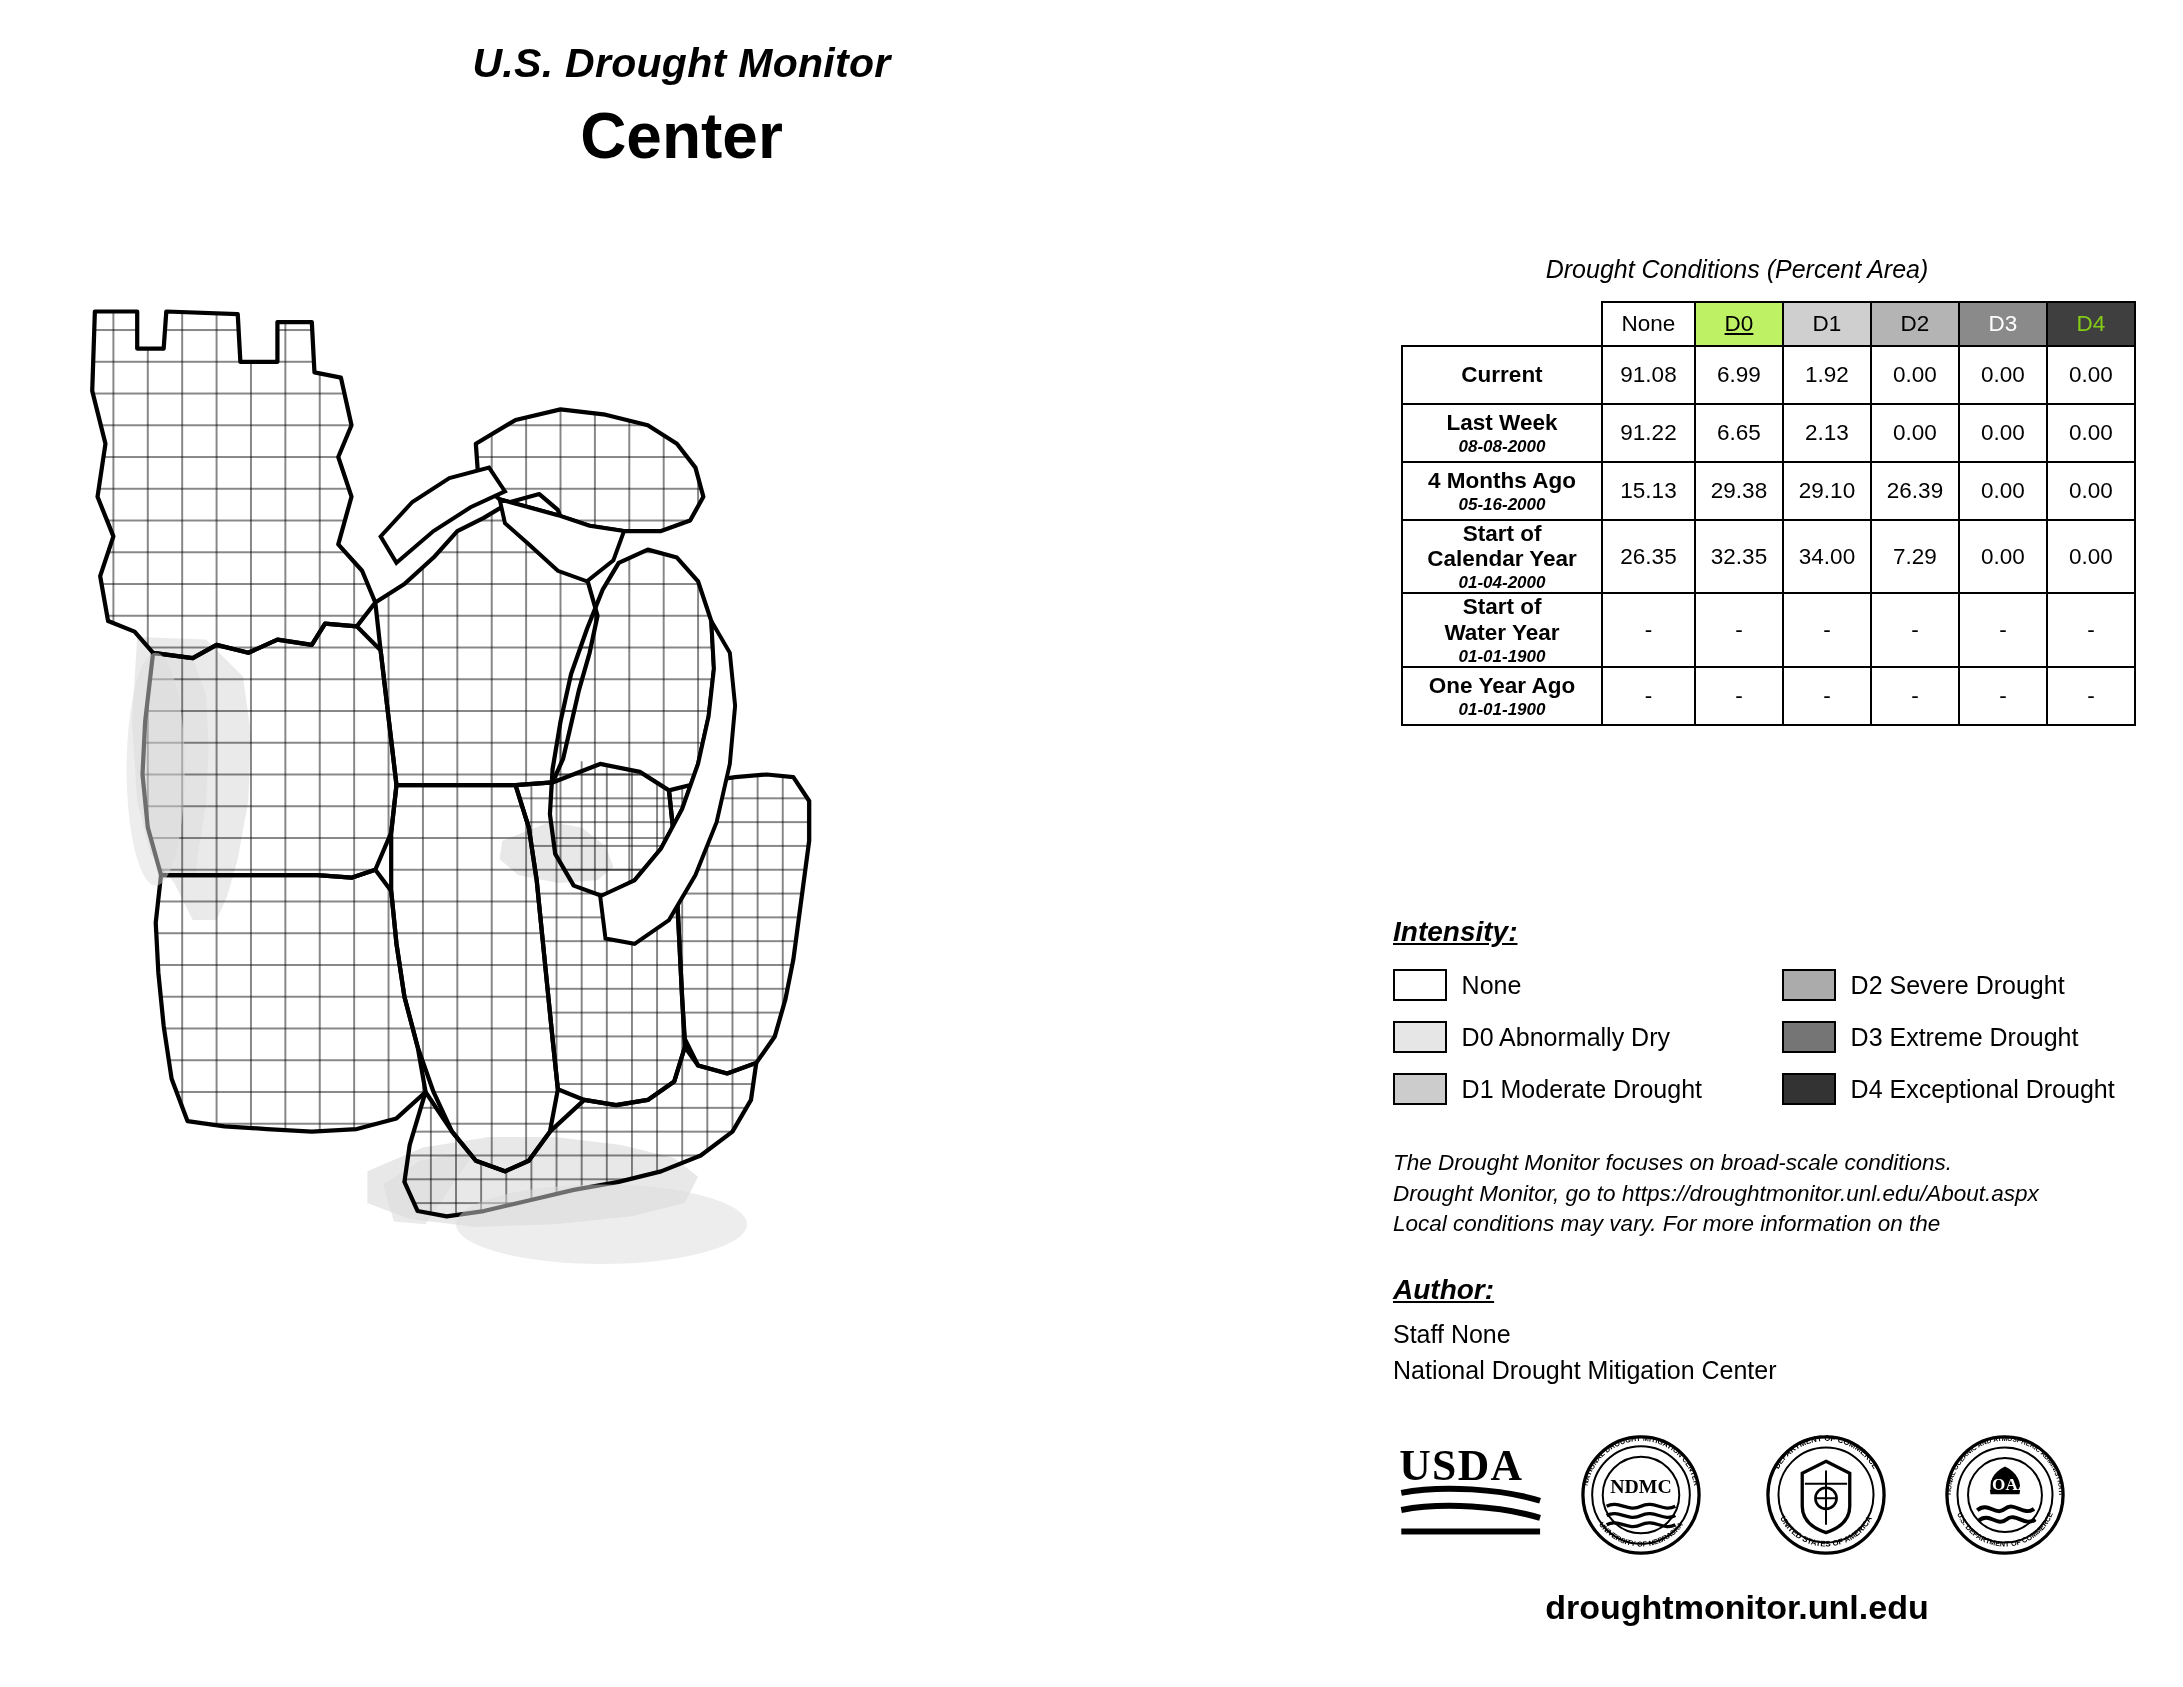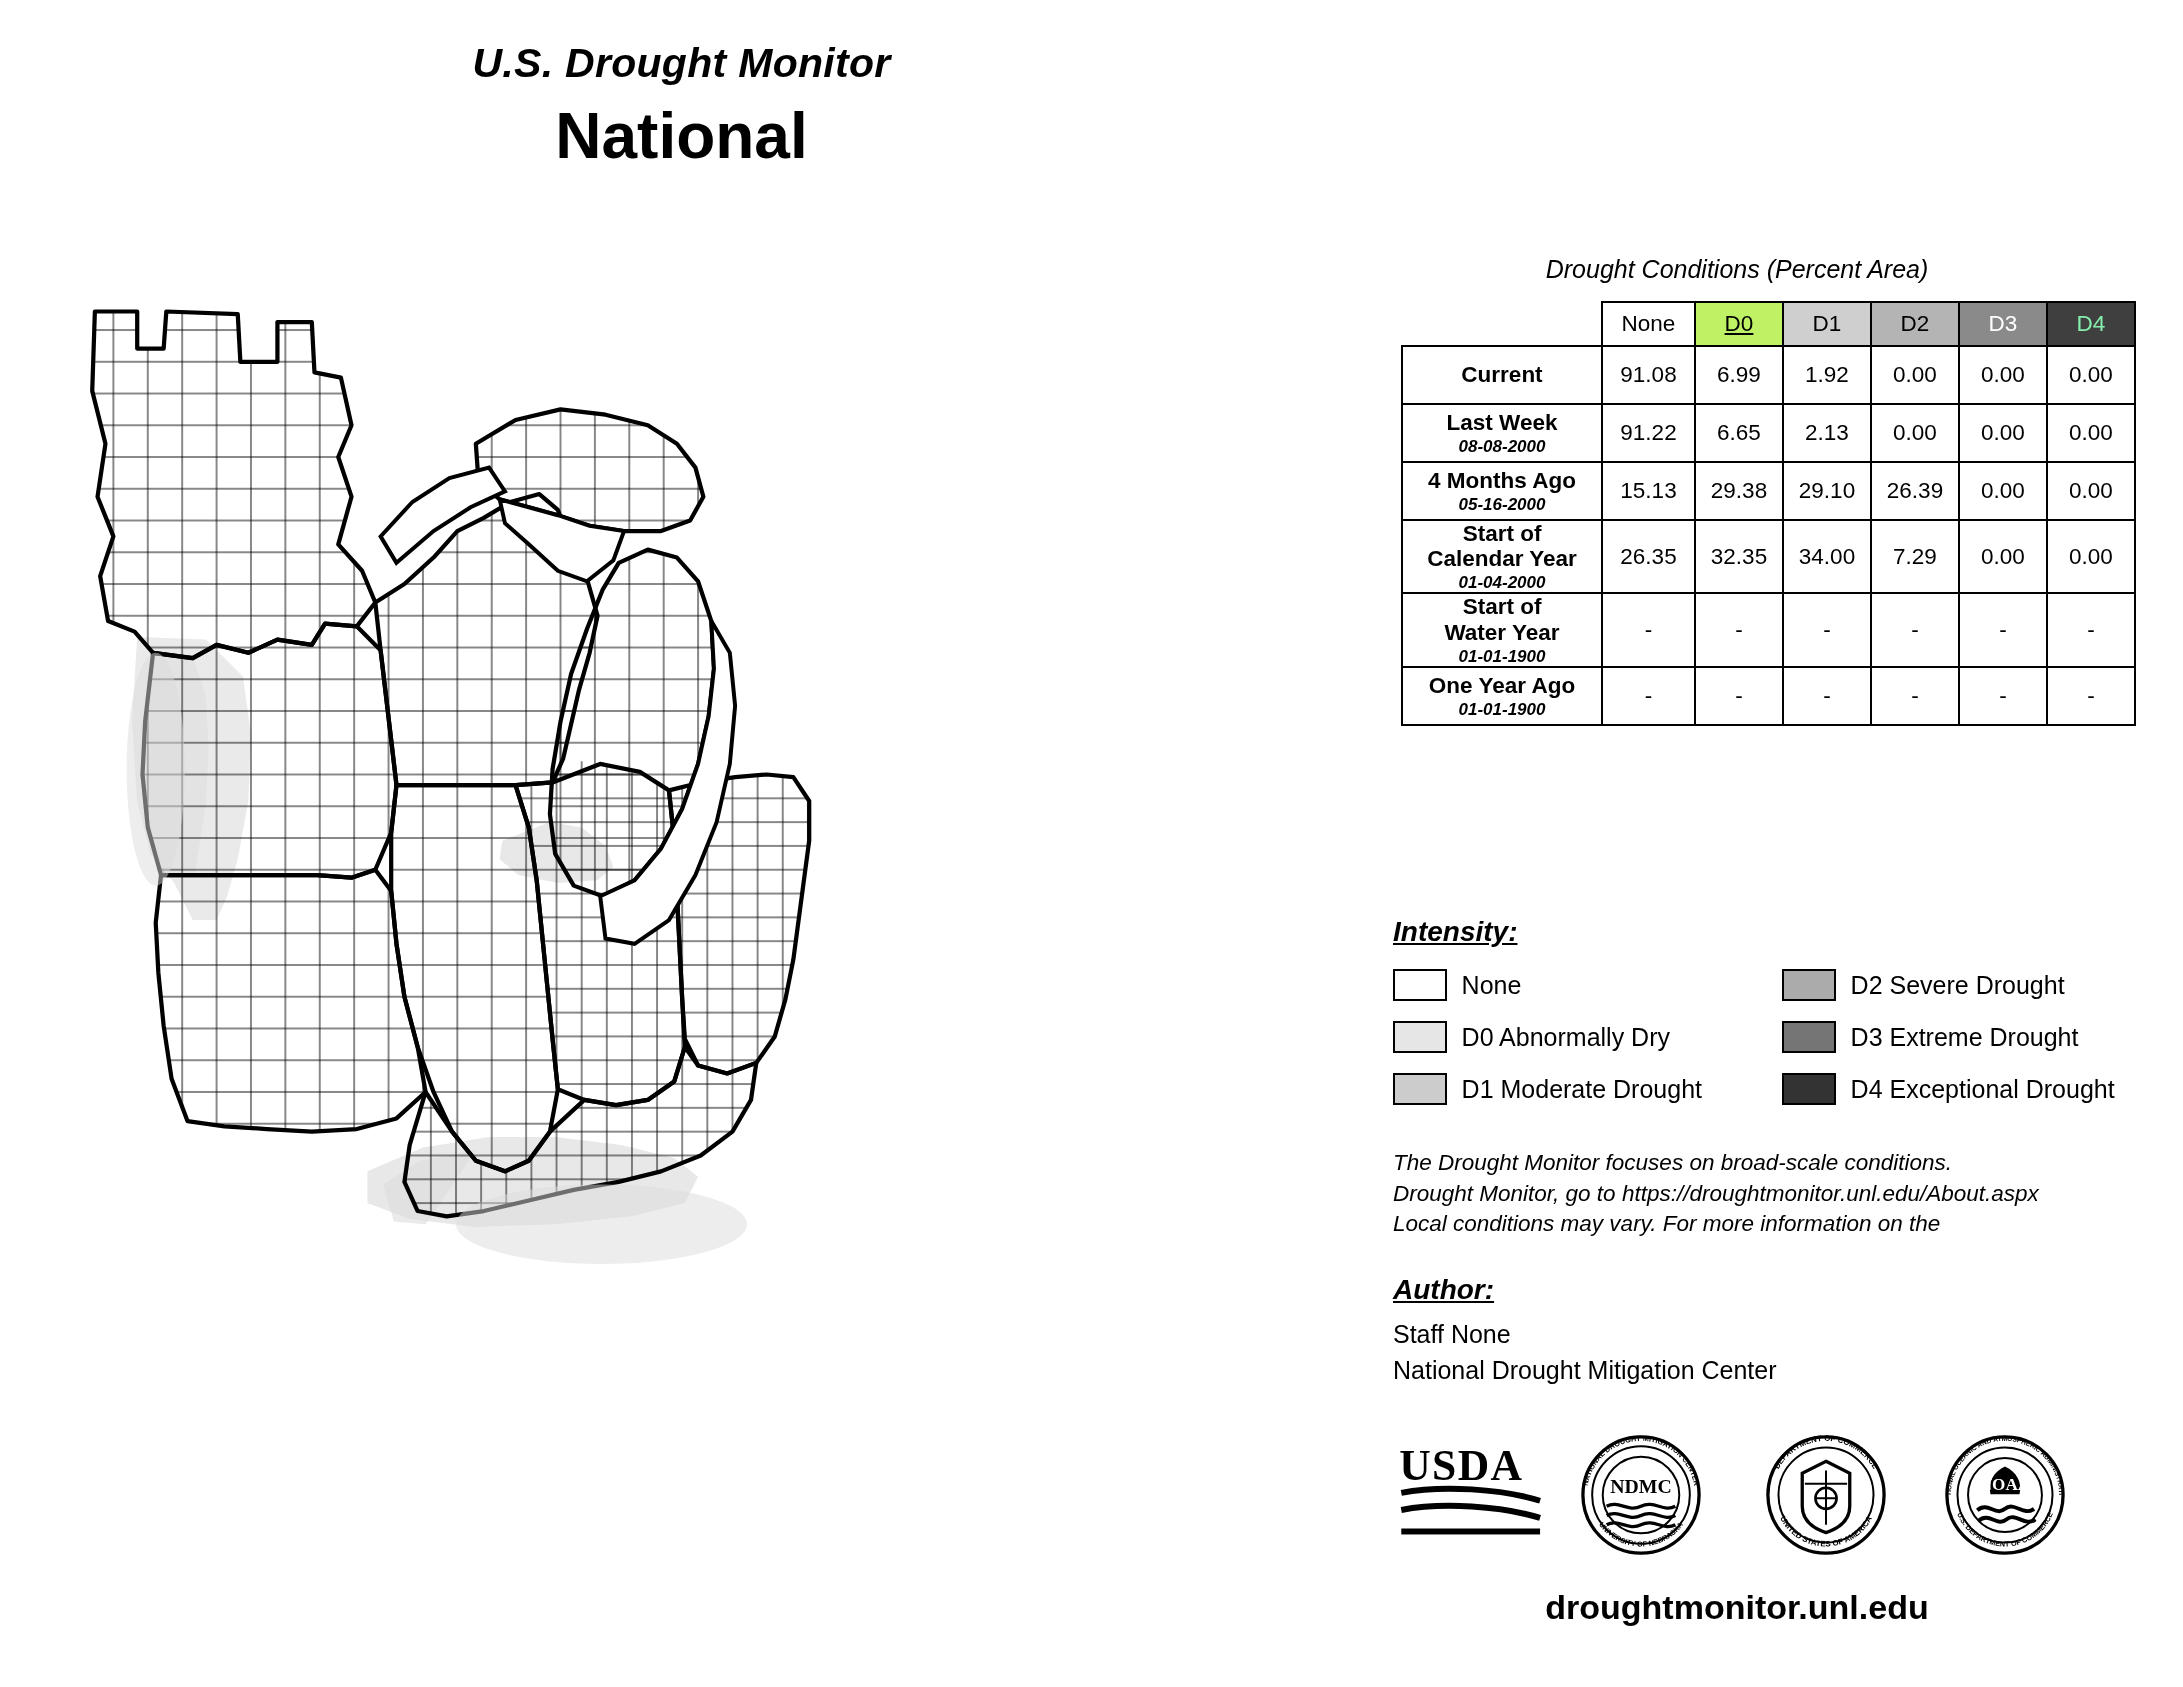--- a/index.html
+++ b/index.html
@@ -91,21 +91,21 @@
   table.cond thead th {
     height: 42px;
     font-size: 22.5px;
     font-weight: normal;
   }
   .hdr-none { width: 91px; background: #ffffff; }
   .hdr-d0 { width: 86px; background: #bef264; text-decoration: underline; }
   .hdr-d1 { width: 86px; background: #cfcfcf; }
   .hdr-d2 { width: 86px; background: #b4b4b4; }
   .hdr-d3 { width: 86px; background: #8a8a8a; color: #fff; }
-  .hdr-d4 { width: 86px; background: #3f3f3f; color: #86efac; }
+  .hdr-d4 { width: 86px; background: #3f3f3f; color: #84cc16; }
   .hdr-blank { width: 198px; border: none !important; background: transparent; }
   .rowlabel {
     width: 198px;
     text-align: center;
     padding: 8px 4px;
     line-height: 1.12;
   }
   .rowlabel .rl-main {
     font-size: 22.5px;
     font-weight: bold;
@@ -229,21 +229,21 @@
   }
   .map-wrap svg { display: block; }
 </style>
 </head>
 <body>
 
 <div class="page">
 
   <div class="title-block">
     <div class="title-main">U.S. Drought Monitor</div>
-    <div class="title-sub">National</div>
+    <div class="title-sub">Center</div>
   </div>
 
 
   <div class="table-caption">Drought Conditions (Percent Area)</div>
 
   <table class="cond">
     <thead>
       <tr>
         <th class="hdr-blank"></th>
         <th class="hdr-none">None</th>

